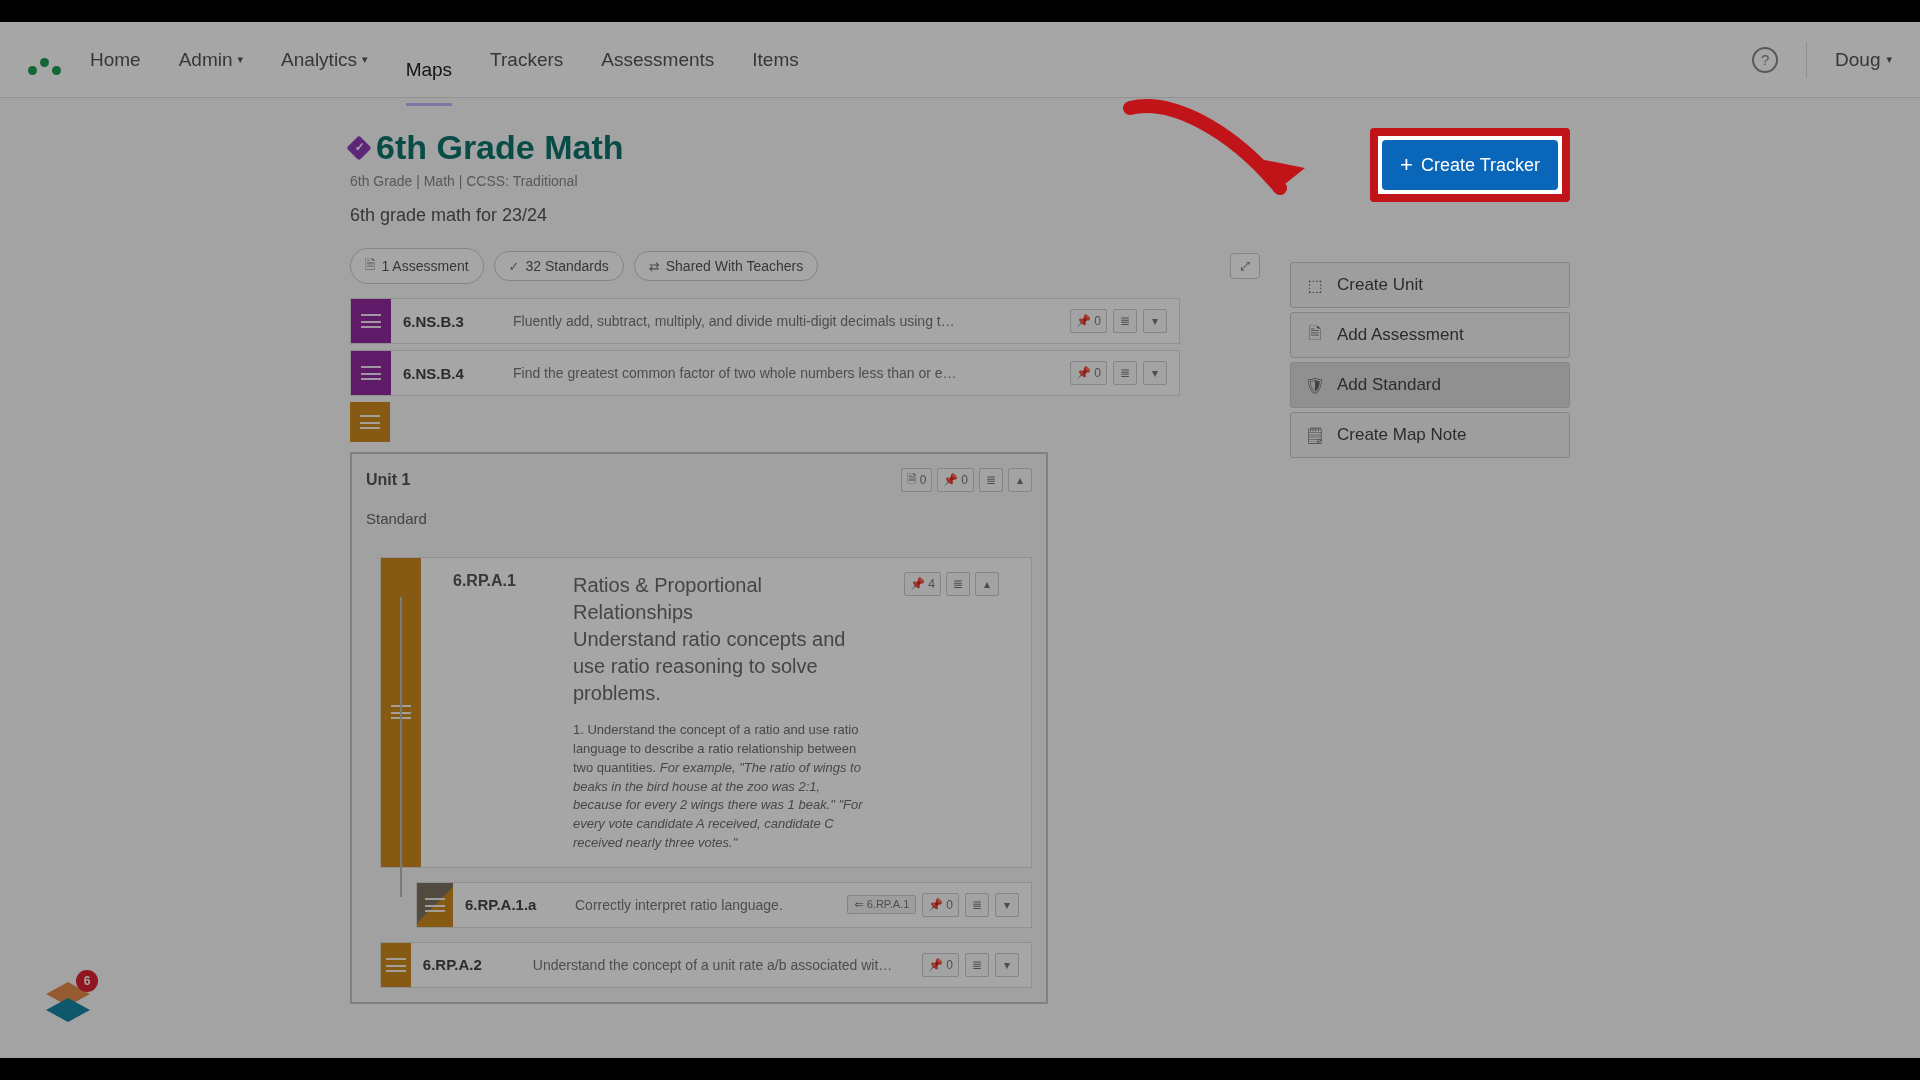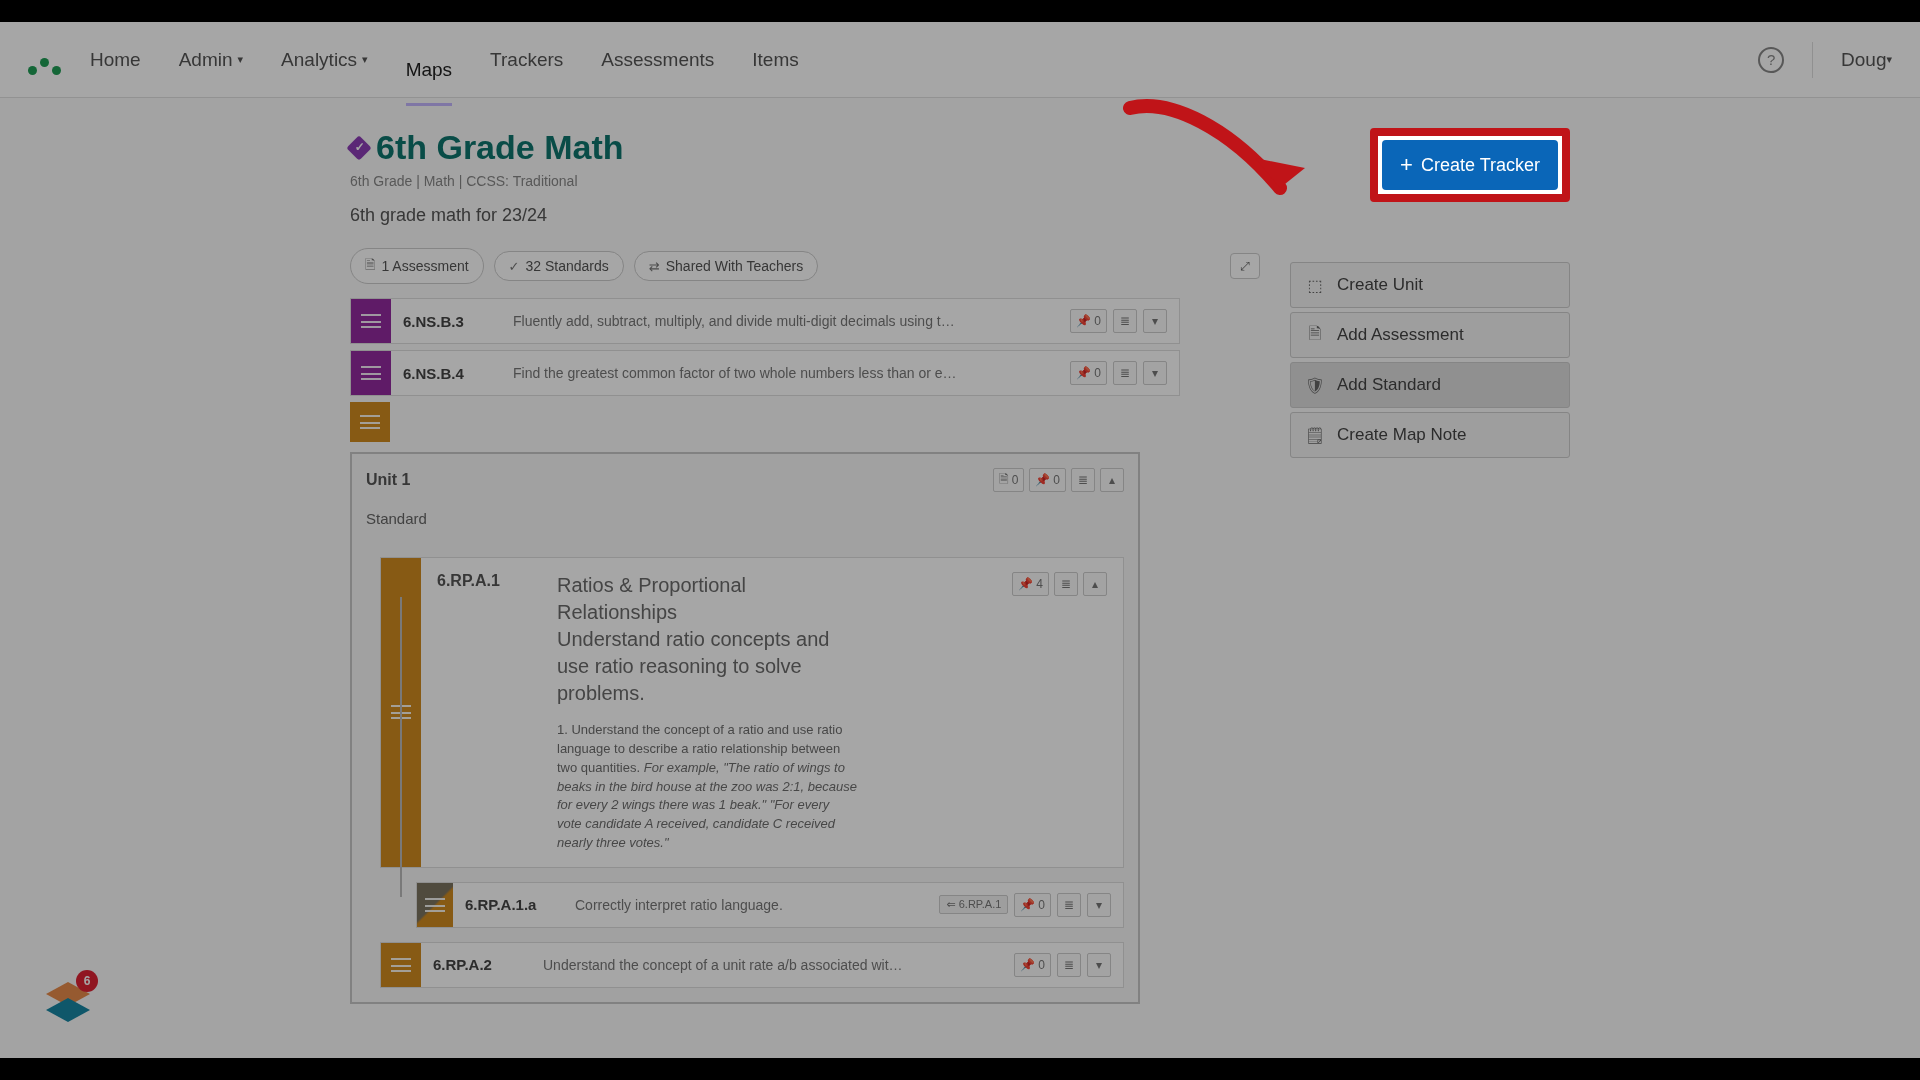--- a/index.html
+++ b/index.html
@@ -11,21 +11,21 @@
 .topnav { height: 76px; border-bottom: 1px solid #e0e0e0; display: flex; align-items: center; padding: 0 28px; background: #fff; }
 .logo { width: 40px; height: 30px; margin-right: 22px; display:flex; gap:3px; align-items:flex-end;}
 .logo span{width:9px;height:9px;border-radius:50%;background:#1f9d55;}
 .logo span:nth-child(2){margin-bottom:8px;}
 .nav-items { display: flex; gap: 38px; align-items: center; }
 .nav-item { color: #555; font-size: 19px; cursor: pointer; display:flex; align-items:center; gap:5px;}
 .nav-item.active { color: #222; border-bottom: 3px solid #c4b5fd; padding-bottom: 22px; margin-bottom: -25px; font-weight:500;margin-top:20px;}
 .nav-right { margin-left: auto; display: flex; align-items: center; gap: 28px; color:#555; font-size:19px;}
 .help-icon { width:26px;height:26px;border:2px solid #888;border-radius:50%;display:flex;align-items:center;justify-content:center;font-size:15px;color:#888;}
 .divider-v{width:1px;height:36px;background:#ddd;}
-.user{display:flex;align-items:center;cursor:pointer;}
+.user{display:flex;align-items:center;gap:6px;cursor:pointer;}
 
 .content { padding: 30px 0 0 0; display:flex; justify-content:center;}
 .wrap{ width:1220px; position:relative;}
 .header-row{display:flex;align-items:flex-start;}
 .title-block{flex:1; padding-left:0;}
 .page-title{font-size:34px;font-weight:600;color:#0f766e;display:flex;align-items:center;gap:8px;}
 .verify-icon{width:18px;height:18px;background:#8c3db6;border-radius:3px;transform:rotate(45deg);position:relative;}
 .verify-icon::after{content:"✓";position:absolute;transform:rotate(-45deg);color:#fff;font-size:12px;left:4px;top:1px;}
 .crumbs{color:#888;font-size:14px;margin-top:6px;}
 .subtitle{color:#555;font-size:18px;margin-top:16px;}
@@ -52,30 +52,30 @@
 .handle-lines{width:20px;height:14px;border-top:2px solid rgba(255,255,255,.9);border-bottom:2px solid rgba(255,255,255,.9);position:relative;}
 .handle-lines::after{content:"";position:absolute;left:0;right:0;top:50%;border-top:2px solid rgba(255,255,255,.9);}
 .std-body{flex:1;display:flex;align-items:center;padding:10px 12px;gap:30px;}
 .std-code{font-weight:600;color:#444;font-size:15px;min-width:80px;}
 .std-desc{color:#777;font-size:14px;flex:1;white-space:nowrap;overflow:hidden;text-overflow:ellipsis;}
 .std-ctrls{display:flex;gap:6px;align-items:center;}
 .mini{border:1px solid #ccc;background:#fafafa;height:24px;min-width:24px;border-radius:2px;display:flex;align-items:center;justify-content:center;font-size:12px;color:#777;padding:0 5px;gap:3px;}
 
 .lone-handle{width:40px;height:40px;background:#cf8a1f;display:flex;align-items:center;justify-content:center;margin-bottom:10px;}
 
-.unit{border:2px solid #c7c7c7;background:#f7f7f7;padding:14px 14px;margin-top:4px;width:790px;margin-left:0;}
+.unit{border:2px solid #c7c7c7;background:#f7f7f7;padding:14px 14px;margin-top:4px;width:698px;margin-left:0;}
 .unit-head{display:flex;align-items:center;}
 .unit-title{font-weight:600;color:#555;font-size:16px;}
 .unit-ctrls{margin-left:auto;display:flex;gap:5px;}
 .unit-sub{color:#666;font-size:15px;margin-top:18px;}
 .unit-body{margin-top:30px;}
 
 .rp-row{display:flex;border:1px solid #ddd;background:#fff;position:relative;}
 .rp-handle{width:40px;background:#cf8a1f;display:flex;align-items:center;justify-content:center;position:relative;}
-.rp-content{flex:1;padding:14px 16px;}
+.rp-content{flex:1;padding:14px 32px;}
 .rp-top{display:flex;align-items:flex-start;gap:40px;}
 .rp-code{font-weight:600;color:#555;font-size:16px;min-width:80px;}
 .rp-heading{color:#6a6a6a;font-size:20px;line-height:1.35;max-width:300px;}
 .rp-ctrls{margin-left:auto;display:flex;gap:5px;}
 .rp-body{color:#6e6e6e;font-size:13px;line-height:1.45;margin-top:14px;max-width:300px;margin-left:0;}
 .rp-body .ex{font-style:italic;}
 .tree-line{position:absolute;left:40px;top:40px;bottom:-18px;width:2px;background:#bbb;z-index:1;}
 
 .child-row{display:flex;border:1px solid #ddd;background:#fff;margin-top:14px;margin-left:50px;align-items:stretch;}
 .child-row .rp-handle{width:36px;}

